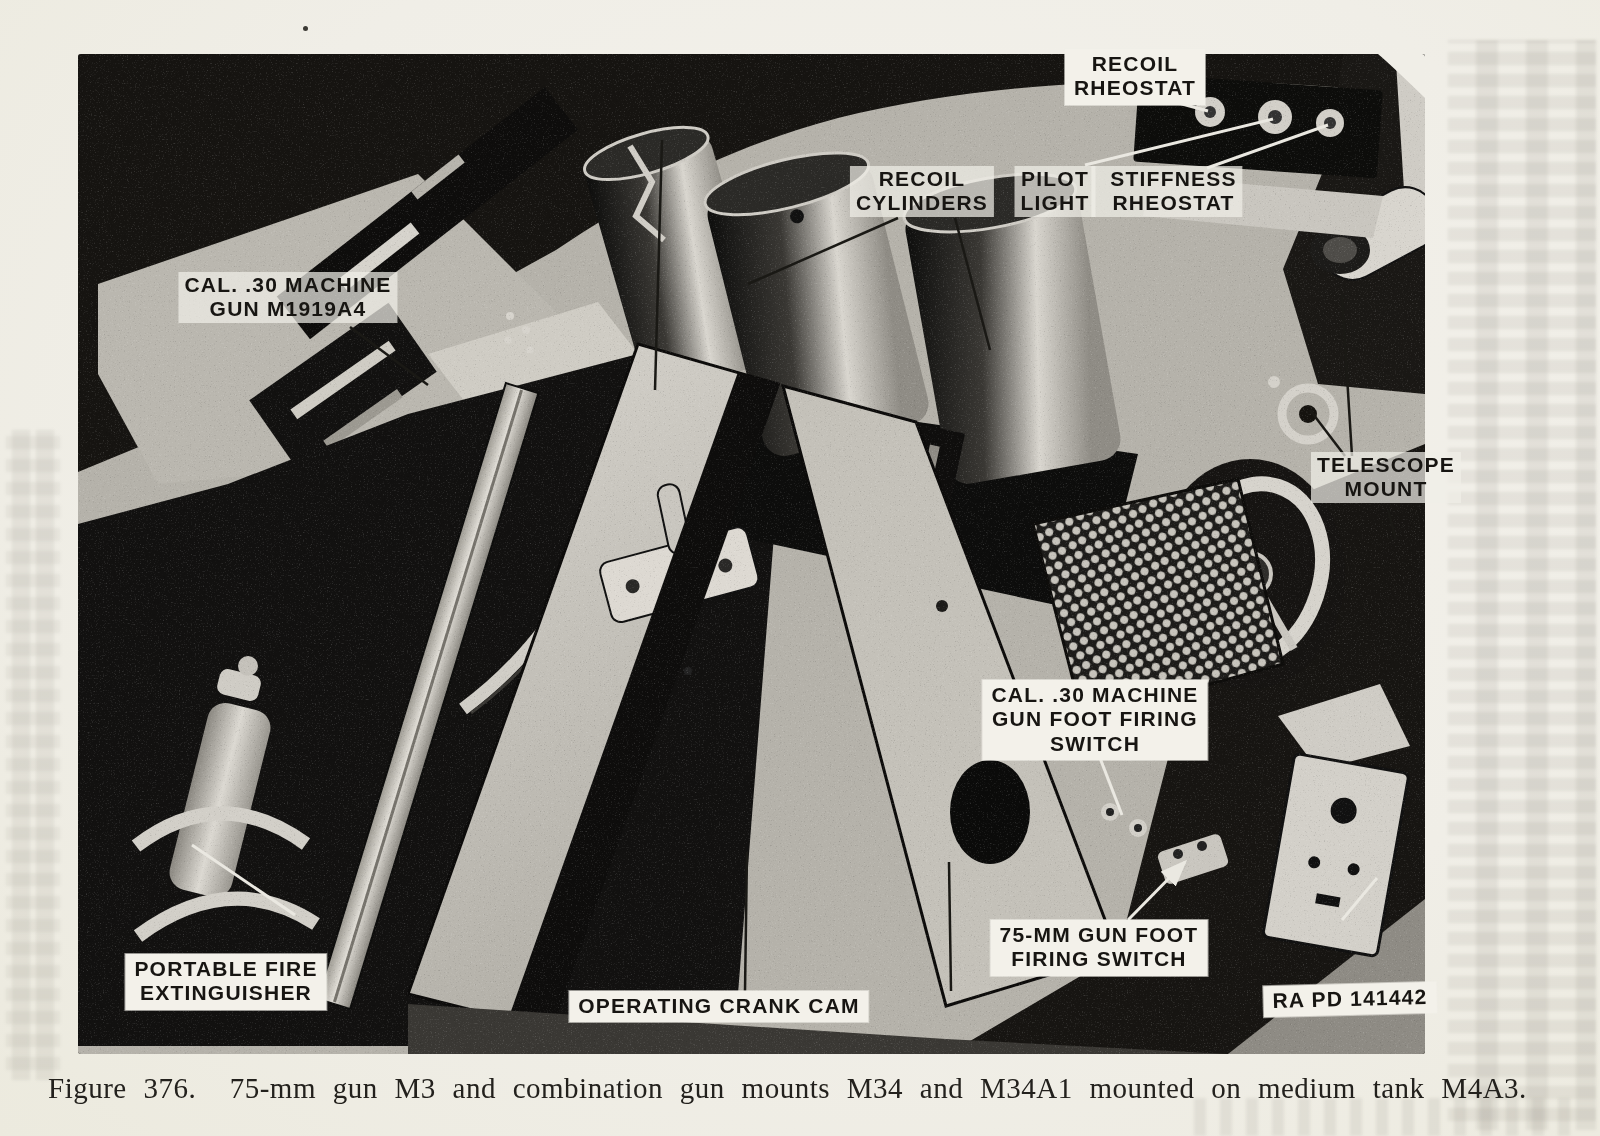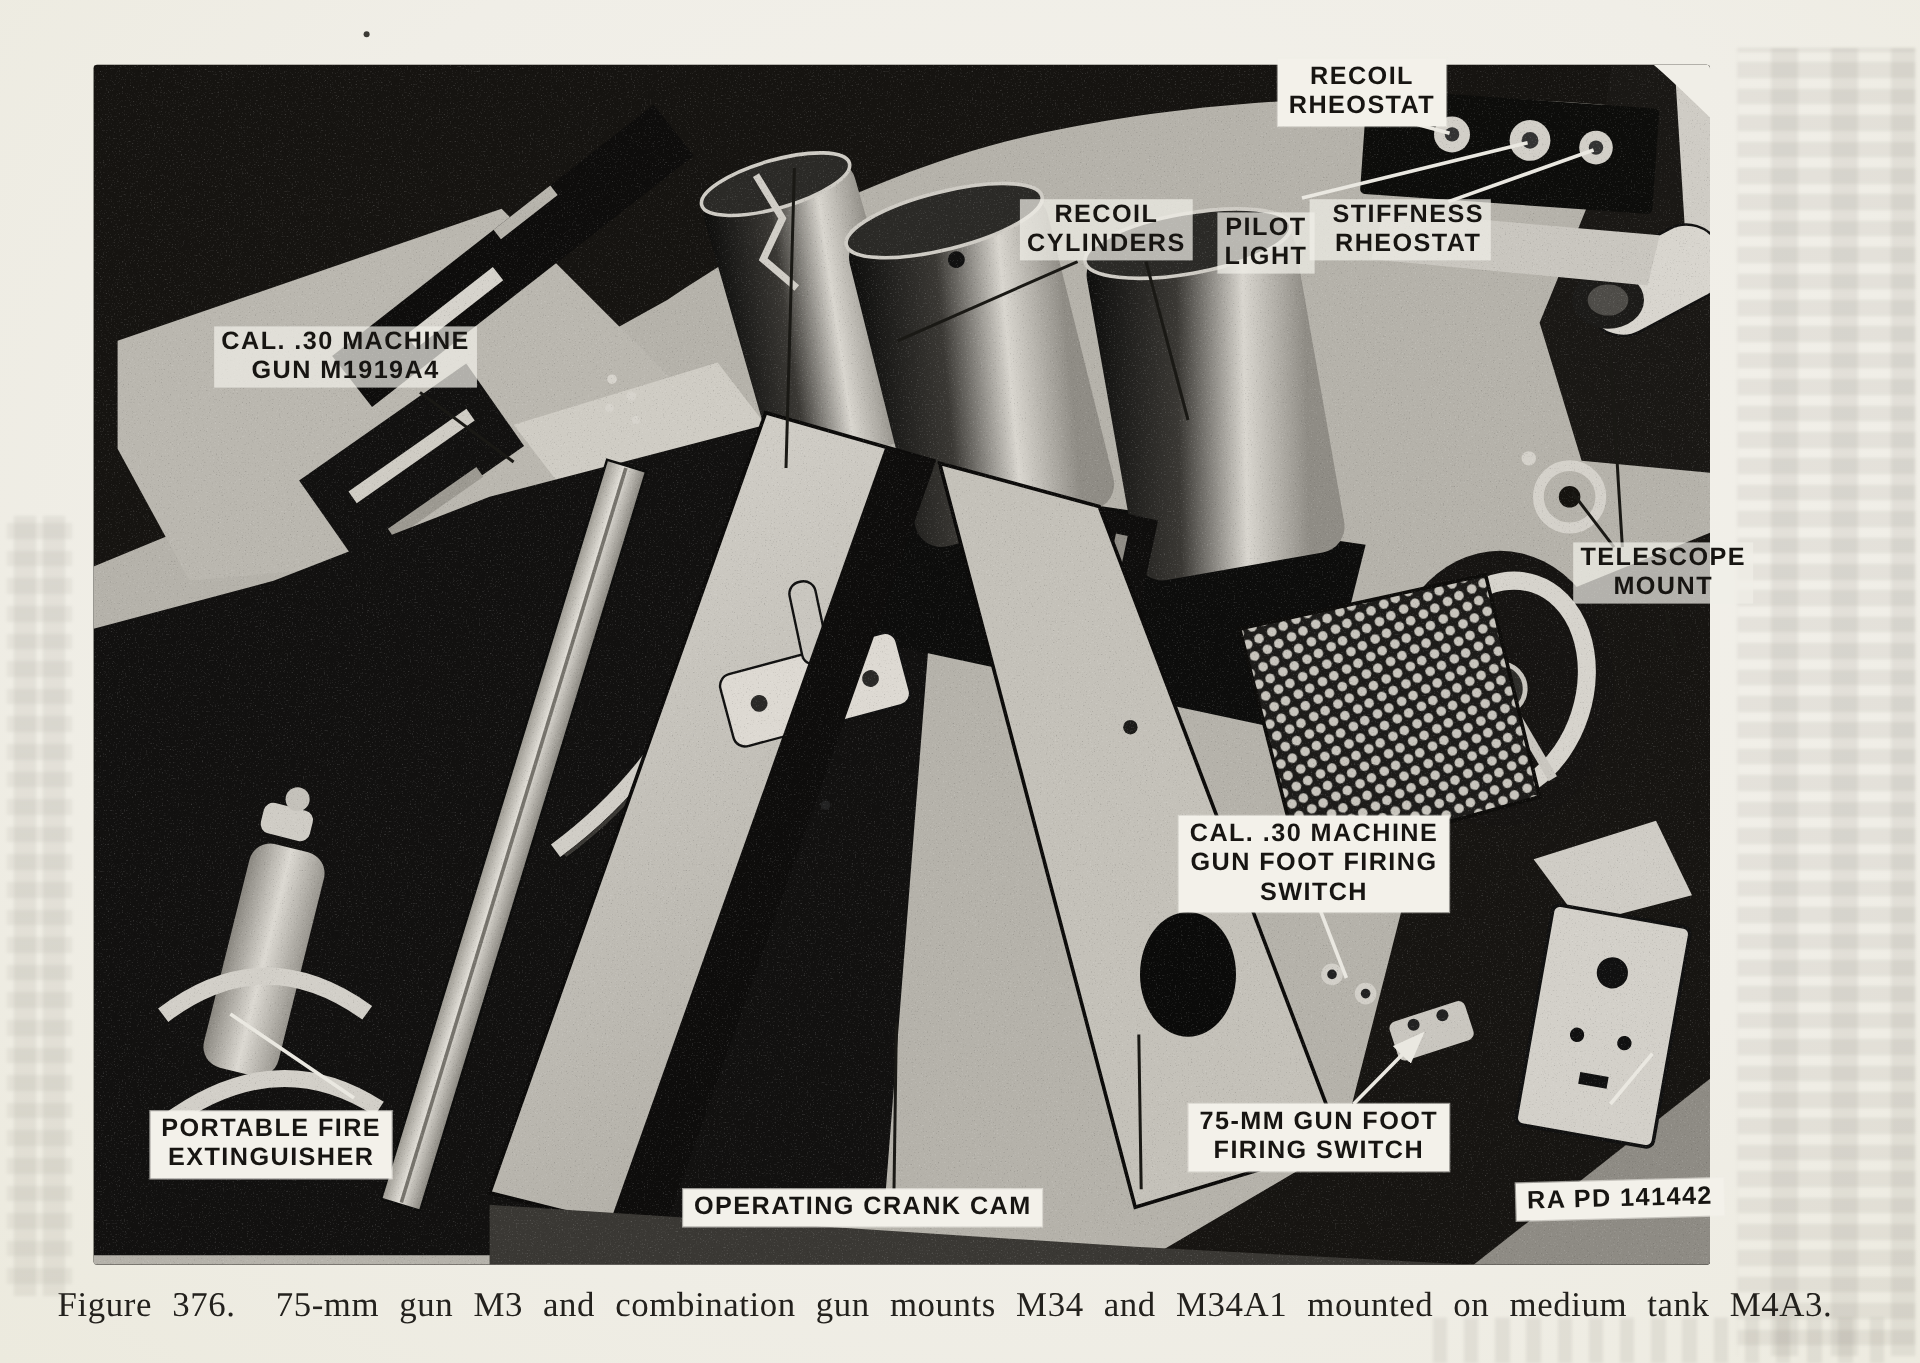--- a/index.html
+++ b/index.html
@@ -263,32 +263,32 @@
         <line x1="1050" y1="866" x2="1107" y2="808" marker-end="url(#arrowW)"></line>
         <line x1="1264" y1="866" x2="1299" y2="824"></line>
       </g>
     </svg>
   </div>
 
   <div class="callout boxed" style="left:1135px;top:49px;">RECOIL
 RHEOSTAT</div>
   <div class="callout unboxed" style="left:922px;top:166px;">RECOIL
 CYLINDERS</div>
-  <div class="callout unboxed" style="left:1055px;top:166px;margin-top:11px;">PILOT
+  <div class="callout unboxed" style="left:1055px;top:166px;">PILOT
 LIGHT</div>
   <div class="callout unboxed" style="left:1167px;top:166px;padding-left:19px;">STIFFNESS
 RHEOSTAT</div>
   <div class="callout unboxed" style="left:288px;top:272px;">CAL. .30 MACHINE
 GUN M1919A4</div>
   <div class="callout unboxed" style="left:1370px;top:452px;margin-left:16px;">TELESCOPE
 MOUNT</div>
   <div class="callout boxed" style="left:1095px;top:680px;">CAL. .30 MACHINE
 GUN FOOT FIRING
 SWITCH</div>
-  <div class="callout boxed" style="left:226px;top:926px;">PORTABLE FIRE
+  <div class="callout boxed" style="left:226px;top:954px;">PORTABLE FIRE
 EXTINGUISHER</div>
   <div class="callout boxed" style="left:1099px;top:920px;">75-MM GUN FOOT
 FIRING SWITCH</div>
   <div class="callout boxed" style="left:719px;top:991px;">OPERATING CRANK CAM</div>
   <div class="callout boxed" style="left:1350px;top:984px;transform:translateX(-50%) rotate(-1.5deg);">RA PD 141442</div>
 
   <div class="caption">Figure 376.  75-mm gun M3 and combination gun mounts M34 and M34A1 mounted on medium tank M4A3.</div>
 </div>
 
 </body></html>

